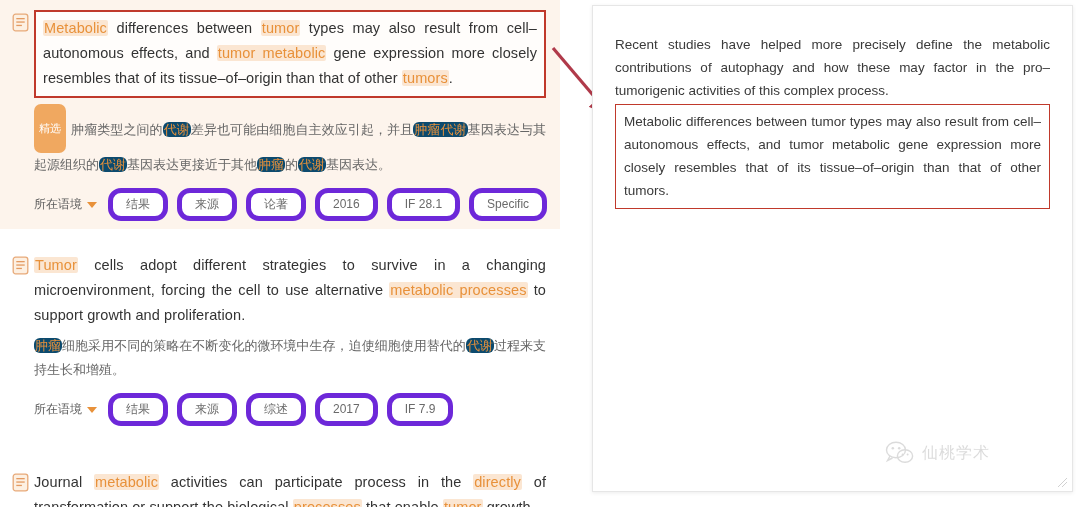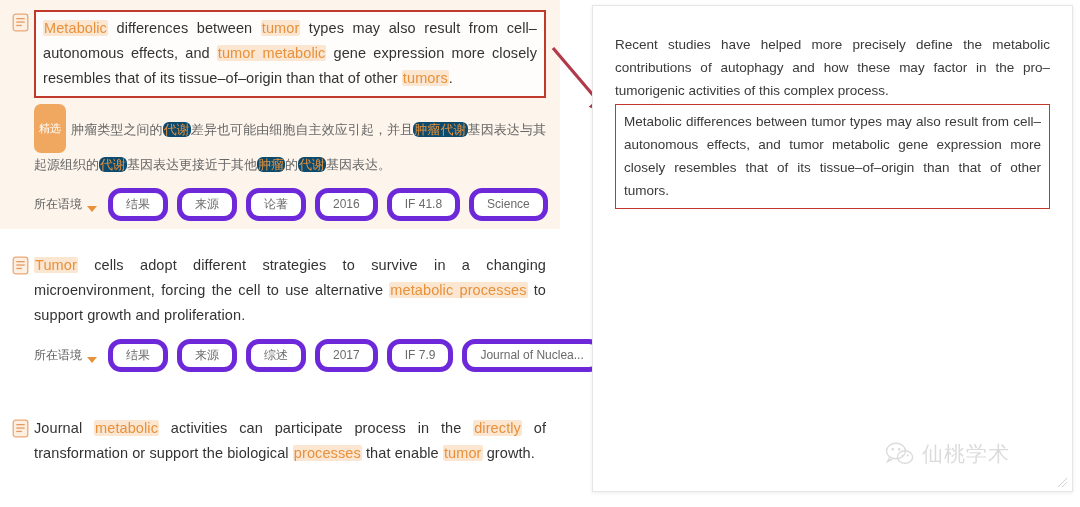--- a/index.html
+++ b/index.html
@@ -89,21 +89,21 @@
     color:#6a6a6a;
     font-size:12px;
     line-height:15px;
     padding:4px 13px;
     white-space:nowrap;
   }
   .tag.ctx{
     border:none;background:transparent;
     color:#5b5b5b;
     padding:4px 2px 4px 0;
-    display:flex;align-items:flex-end;gap:5px;
+    display:flex;align-items:center;gap:5px;
   }
   .caret{
     width:0;height:0;
     border-left:5px solid transparent;
     border-right:5px solid transparent;
     border-top:6px solid #e8913a;
     display:inline-block;
   }
   .upgrade-link{
     margin-top:11px;
@@ -156,21 +156,21 @@
     pointer-events:none;
   }
 
   
   .watermark{
     position:absolute;left:885px;top:440px;
     display:flex;align-items:center;gap:7px;
     opacity:.30;
   }
   .wm-text{
-    font-size:21px;color:#8a8a8a;
+    font-size:16px;color:#8a8a8a;
     font-family:"DejaVu Sans",sans-serif;
     letter-spacing:1px;
   }
   .wm-icon{width:30px;height:26px;}
 </style>
 </head>
 <body>
 
 <div class="stage">
 
@@ -195,51 +195,53 @@
 
       <div class="tagrow">
           <div class="tag ctx">
             <span>所在语境</span>
             <span class="caret"></span>
           </div>
           <div class="tag"><span>结果</span></div>
           <div class="tag"><span>来源</span></div>
           <div class="tag"><span>论著</span></div>
           <div class="tag"><span>2016</span></div>
-          <div class="tag"><span>IF 41.8</span></div>
-          <div class="tag"><span>Science</span></div>
+          <div class="tag"><span>IF 28.1</span></div>
+          <div class="tag"><span>Specific</span></div>
         </div>
 
     </div>
 
     <div class="card" style="margin-top:14px;">
       <div class="entry-row">
         <span class="doc-icon">
           <svg width="17" height="19" viewBox="0 0 17 19">
             <rect x="1.2" y="1.2" width="14.6" height="16.6" rx="2.4" fill="#fdf0e2" stroke="#e7a978" stroke-width="1.3"></rect>
             <rect x="4.3" y="5" width="8.4" height="1.3" fill="#e39a61"></rect>
             <rect x="4.3" y="8.4" width="8.4" height="1.3" fill="#e39a61"></rect>
             <rect x="4.3" y="11.8" width="5.6" height="1.3" fill="#e39a61"></rect>
           </svg>
         </span>
         <div class="en-sentence"><span class="hl">Tumor</span><span> cells adopt different strategies to survive in a changing microenvironment, forcing the cell to use alternative </span><span class="hl">metabolic processes</span><span> to support growth and proliferation.</span></div>
       </div>
 
+      <div class="cn-sentence">
+        <span><span class="cn-hl">肿瘤</span><span>细胞采用不同的策略在不断变化的微环境中生存，迫使细胞使用替代的</span><span class="cn-hl">代谢</span><span>过程来支持生长和增殖。</span></span>
+      </div>
 
       <div class="tagrow">
           <div class="tag ctx">
             <span>所在语境</span>
             <span class="caret"></span>
           </div>
           <div class="tag"><span>结果</span></div>
           <div class="tag"><span>来源</span></div>
           <div class="tag"><span>综述</span></div>
           <div class="tag"><span>2017</span></div>
           <div class="tag"><span>IF 7.9</span></div>
-          <div class="tag"><span>Journal of Nuclea...</span></div>
         </div>
     </div>
 
     <div class="card" style="margin-top:26px;">
       <div class="entry-row">
         <span class="doc-icon">
           <svg width="17" height="19" viewBox="0 0 17 19">
             <rect x="1.2" y="1.2" width="14.6" height="16.6" rx="2.4" fill="#fdf0e2" stroke="#e7a978" stroke-width="1.3"></rect>
             <rect x="4.3" y="5" width="8.4" height="1.3" fill="#e39a61"></rect>
             <rect x="4.3" y="8.4" width="8.4" height="1.3" fill="#e39a61"></rect>

